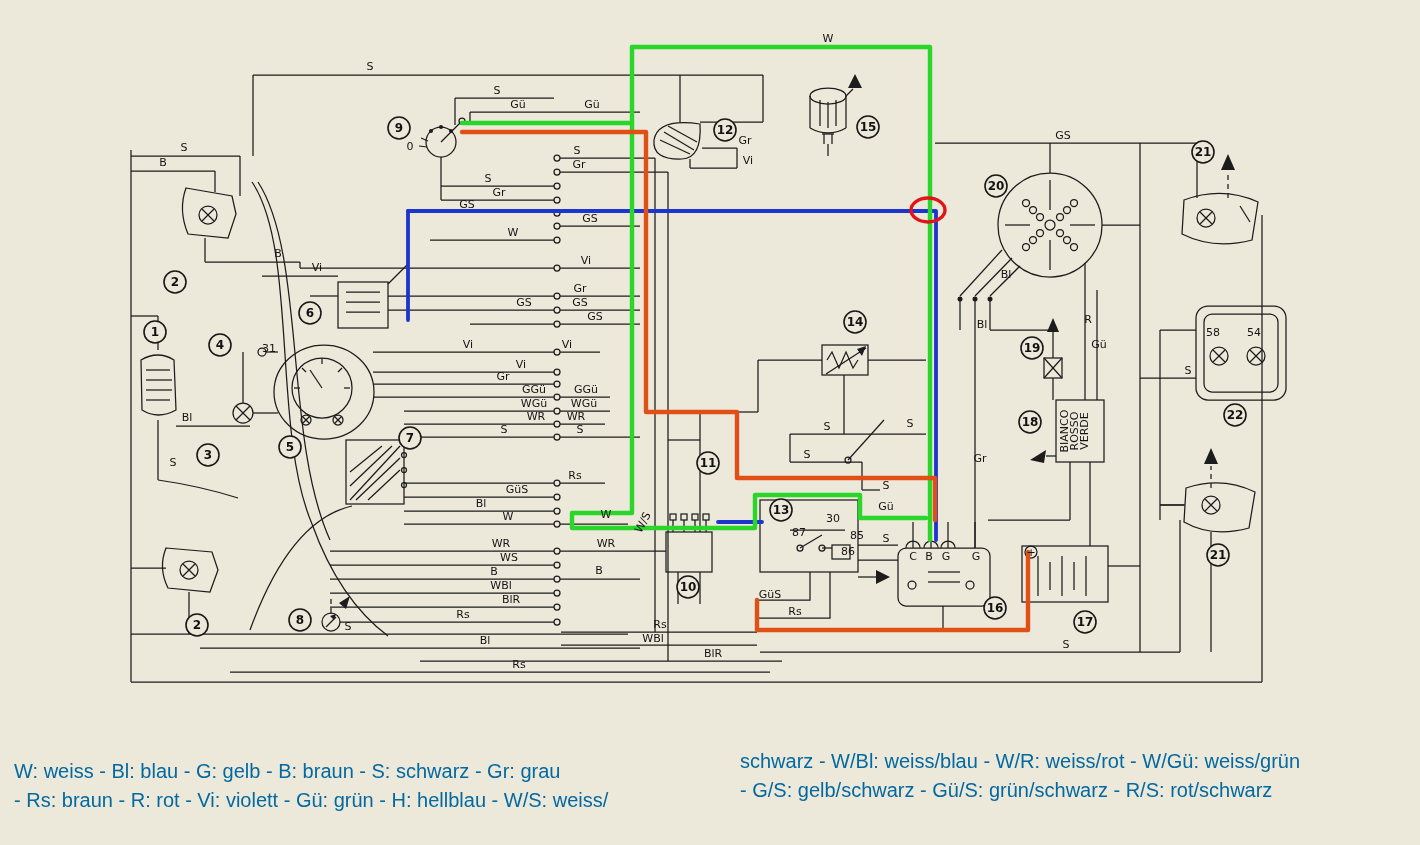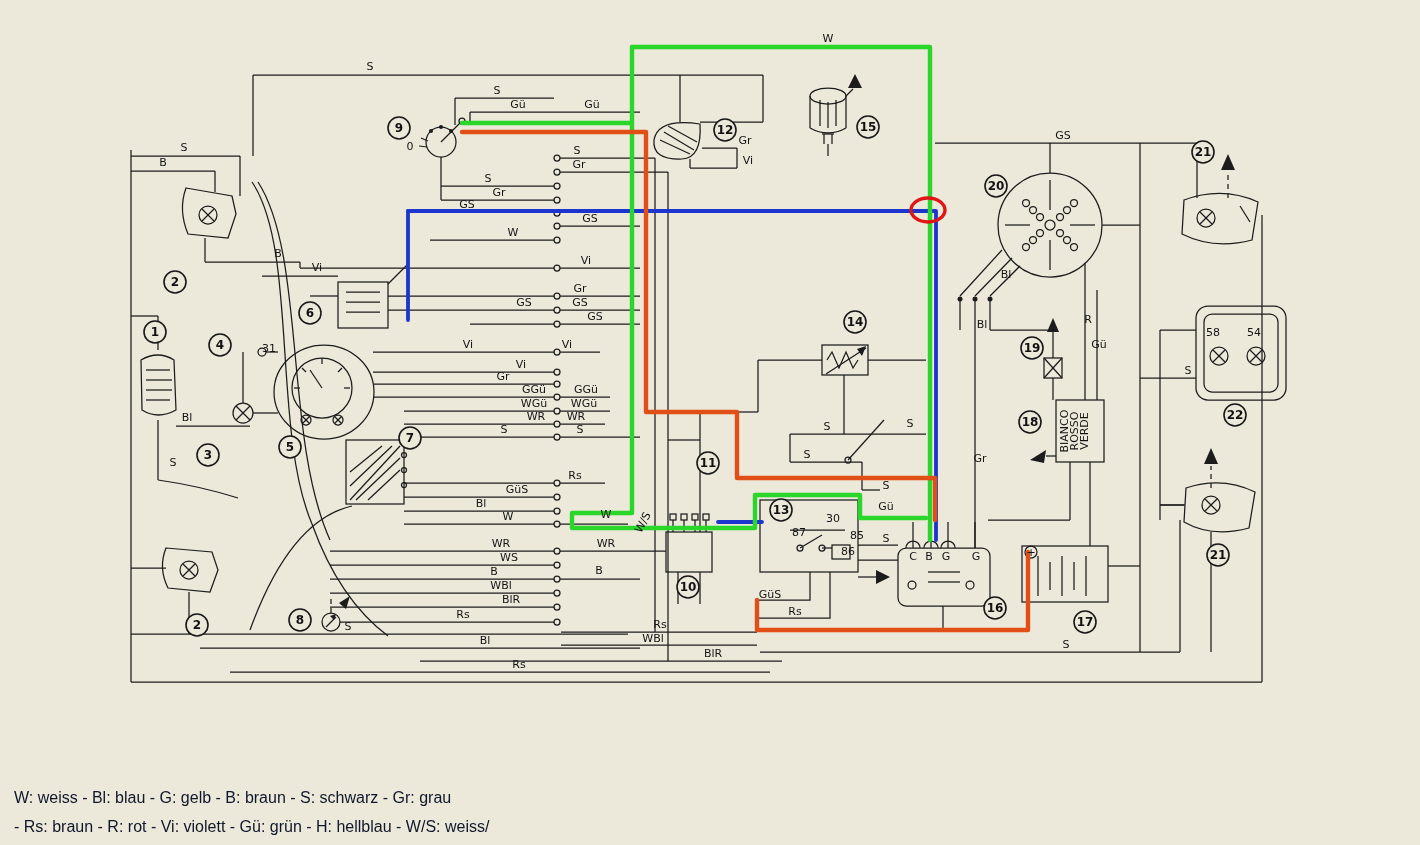--- a/index.html
+++ b/index.html
@@ -2,21 +2,21 @@
 <html><head>
 <meta charset="utf-8">
 <style>
   html,body{margin:0;padding:0;background:#b9b5a6;}
   .page{position:relative;width:1420px;height:845px;background:#ece8da;overflow:hidden;
         font-family:"Liberation Sans",sans-serif;}
   svg{position:absolute;left:0;top:0;}
   .wl{font-family:"DejaVu Sans",sans-serif;font-size:11px;fill:#141414;text-anchor:middle;}
   .comp-circle{fill:#ece8da;stroke:#181818;stroke-width:1.6;}
   .comp-num{font-family:"DejaVu Sans",sans-serif;font-weight:bold;font-size:12px;text-anchor:middle;fill:#111;}
-  .legend{position:absolute;color:#0f172a;font-size:16px;line-height:29px;white-space:nowrap;margin-top:26px;}
+  .legend{position:absolute;color:#0369a1;font-size:20px;line-height:29px;white-space:nowrap;}
   .legend-left{left:14px;top:757px;}
   .legend-right{left:740px;top:747px;}
   .ink{stroke:#1c1c1c;stroke-width:1.25;fill:none;}
   .inkfill{fill:#1c1c1c;stroke:none;}
   .dash{stroke-dasharray:5 4;}
 </style>
 </head>
 <body>
 
 <div class="page">
@@ -546,14 +546,18 @@
         <text x="1078" y="431" class="wl" font-size="7" transform="rotate(-90 1078 431)">ROSSO</text>
         <text x="1088" y="431" class="wl" font-size="7" transform="rotate(-90 1088 431)">VERDE</text>
         <text x="1031" y="556" class="wl" font-size="12">+</text>
       </g>
 </svg>
 
 <div class="legend legend-left">
   <div>W: weiss - Bl: blau - G: gelb - B: braun - S: schwarz - Gr: grau</div>
   <div>- Rs: braun - R: rot - Vi: violett - Gü: grün - H: hellblau - W/S: weiss/</div>
 </div>
-
+<div class="legend legend-right">
+  <div>schwarz - W/Bl: weiss/blau - W/R: weiss/rot - W/Gü: weiss/grün</div>
+  <div>- G/S: gelb/schwarz - Gü/S: grün/schwarz - R/S: rot/schwarz</div>
 </div>
 
+</div>
+
 </body></html>

